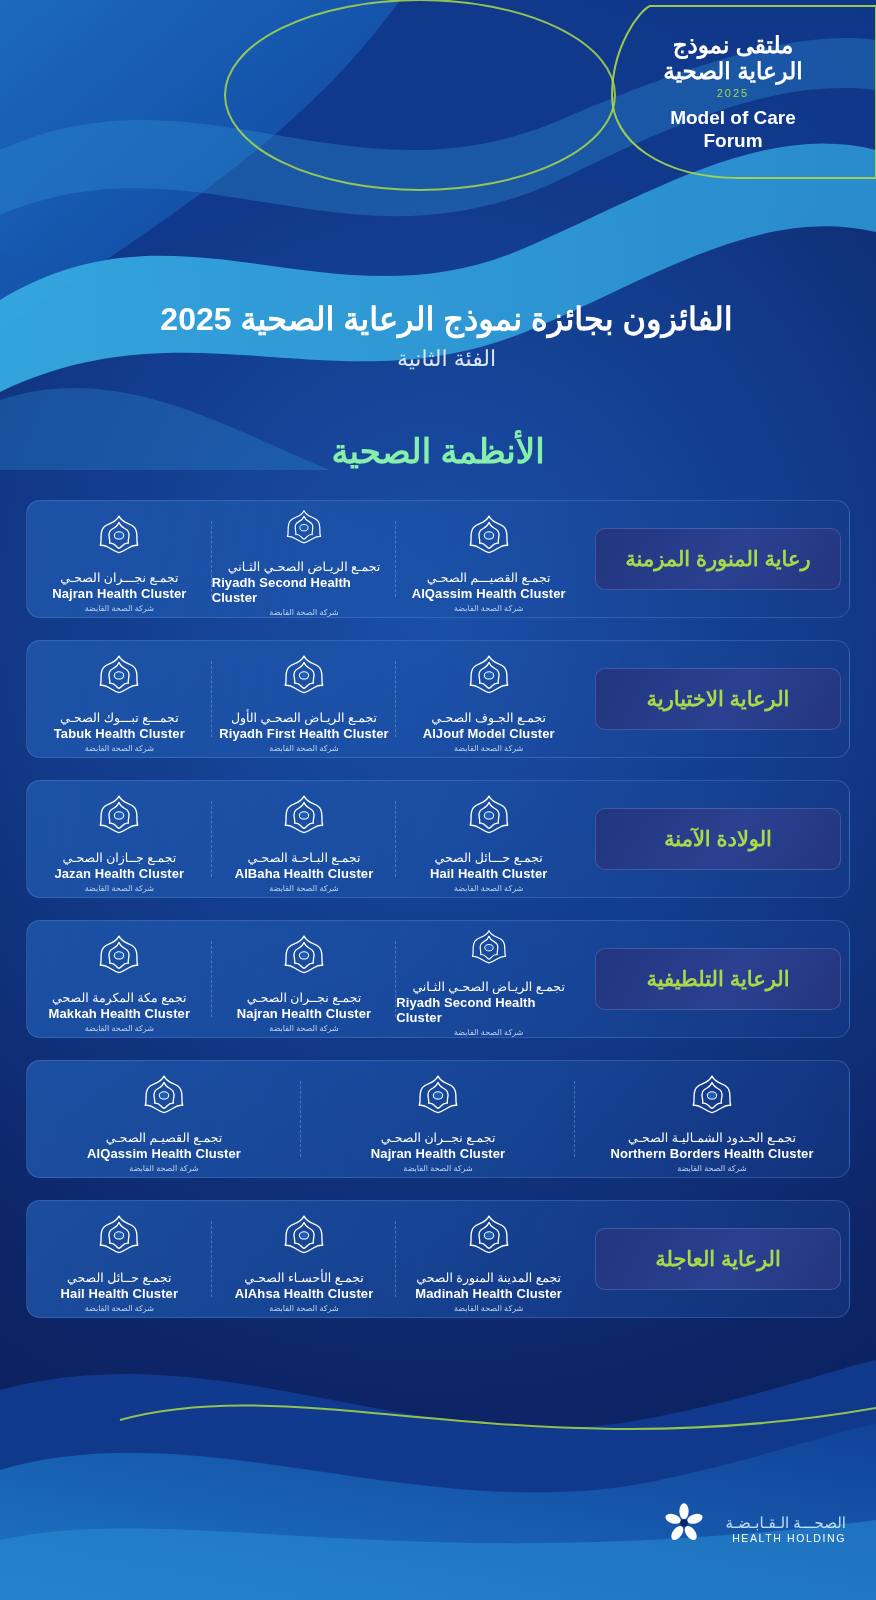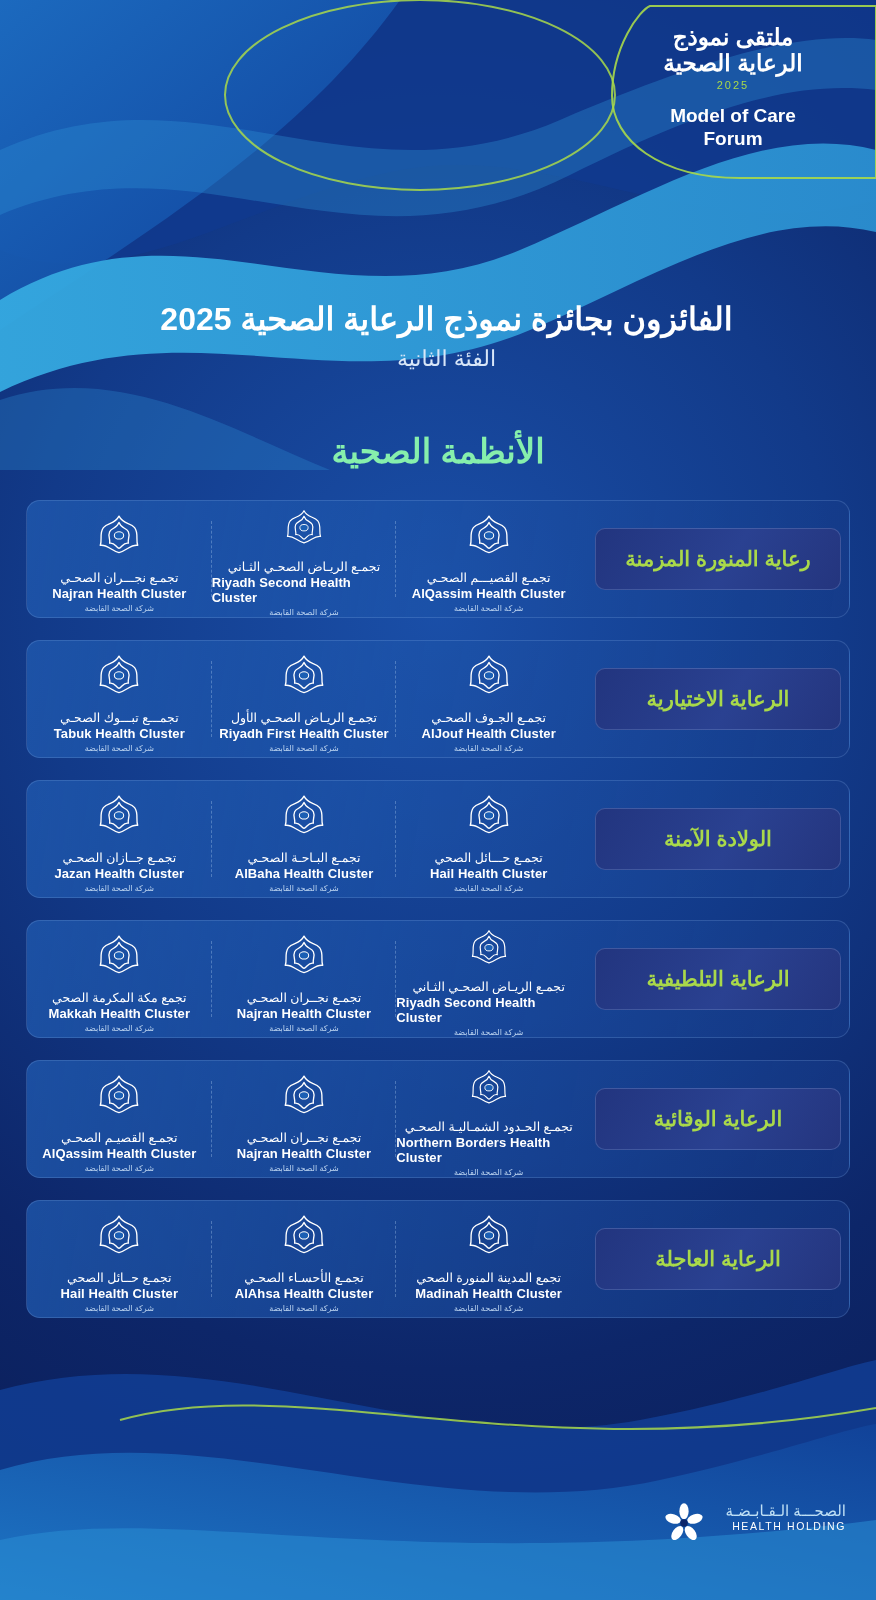--- a/index.html
+++ b/index.html
@@ -15,29 +15,29 @@
   .bg {
     position: absolute; inset: 0;
     background:
       radial-gradient(120% 70% at 50% 38%, #1a4fa8 0%, #123a89 38%, #0d2669 68%, #0a1c54 100%);
     overflow: hidden;
   }
   .bg svg { position: absolute; inset: 0; width: 876px; height: 1600px; }
 
   
   .forum-logo {
-    position: absolute; top: 24px; right: 28px;
+    position: absolute; top: 32px; right: 28px;
     width: 230px; text-align: center;
     color: #ffffff; z-index: 6;
   }
   .forum-logo .ar1 {
     font-size: 23px; font-weight: bold; line-height: 1.15; letter-spacing: .2px;
   }
   .forum-logo .yr {
-    font-size: 11px; color: #a9d94a; letter-spacing: 2px; margin: 2px 0 14px;
+    font-size: 11px; color: #a9d94a; letter-spacing: 2px; margin: 2px 0 8px;
   }
   .forum-logo .en {
     font-size: 19px; font-weight: bold; line-height: 1.2; direction: ltr;
   }
 
   
   .head {
     position: absolute; top: 300px; left: 0; right: 0; text-align: center; z-index: 5; padding-left: 17px;
   }
   .head h1 {
@@ -105,21 +105,21 @@
   .winner .en {
     color: #ffffff; font-size: 13px; font-weight: bold; direction: ltr; letter-spacing: .1px;
   }
   .winner .sub {
     color: #bcd4f0; font-size: 8px; margin-top: 3px;
   }
 
   
   .footer {
     position: absolute; bottom: 56px; right: 30px; z-index: 6;
-    display: flex; align-items: flex-start; gap: 20px;
+    display: flex; align-items: flex-end; gap: 20px;
   }
   .footer .txt { text-align: right; color: #ffffff; }
   .footer .txt .ar { color: #bfe0f5; font-size: 15px; letter-spacing: 1px; }
   .footer .txt .en { font-size: 10.5px; letter-spacing: 1.6px; direction: ltr; color:#ffffff; }
 </style>
 </head>
 <body>
 
 <div class="bg">
   <svg viewBox="0 0 876 1600" preserveAspectRatio="none">
@@ -229,21 +229,21 @@
     <div class="winners">
       <div class="winner">
         <svg class="star" width="52" height="52" viewBox="0 0 100 100">
           <g fill="none" stroke="#ffffff" stroke-width="2.6" stroke-linejoin="round">
             <path d="M50 8 C58 24 72 20 80 30 C88 40 82 54 86 64 C72 62 66 74 50 78 C34 74 28 62 14 64 C18 54 12 40 20 30 C28 20 42 24 50 8 Z"></path>
             <path d="M50 20 C54 32 64 30 68 38 C72 46 66 54 68 60 C58 58 56 68 50 70 C44 68 42 58 32 60 C34 54 28 46 32 38 C36 30 46 32 50 20 Z"></path>
           </g>
           <ellipse cx="50" cy="45" rx="9" ry="7" fill="#1b5fb4" stroke="#ffffff" stroke-width="2"></ellipse>
         </svg>
         <div class="ar">تجمـع الجـوف الصحـي</div>
-        <div class="en">AlJouf Health Cluster</div>
+        <div class="en">AlJouf Model Cluster</div>
         <div class="sub">شركة الصحة القابضة</div>
       </div>
       <div class="winner">
         <svg class="star" width="52" height="52" viewBox="0 0 100 100">
           <g fill="none" stroke="#ffffff" stroke-width="2.6" stroke-linejoin="round">
             <path d="M50 8 C58 24 72 20 80 30 C88 40 82 54 86 64 C72 62 66 74 50 78 C34 74 28 62 14 64 C18 54 12 40 20 30 C28 20 42 24 50 8 Z"></path>
             <path d="M50 20 C54 32 64 30 68 38 C72 46 66 54 68 60 C58 58 56 68 50 70 C44 68 42 58 32 60 C34 54 28 46 32 38 C36 30 46 32 50 20 Z"></path>
           </g>
           <ellipse cx="50" cy="45" rx="9" ry="7" fill="#1b5fb4" stroke="#ffffff" stroke-width="2"></ellipse>
         </svg>
@@ -344,21 +344,20 @@
           <ellipse cx="50" cy="45" rx="9" ry="7" fill="#1b5fb4" stroke="#ffffff" stroke-width="2"></ellipse>
         </svg>
         <div class="ar">تجمع مكة المكرمة الصحي</div>
         <div class="en">Makkah Health Cluster</div>
         <div class="sub">شركة الصحة القابضة</div>
       </div>
     </div>
   </div>
 
   <div class="row">
-    <div class="pill">الرعاية الوقائية</div>
     <div class="winners">
       <div class="winner">
         <svg class="star" width="52" height="52" viewBox="0 0 100 100">
           <g fill="none" stroke="#ffffff" stroke-width="2.6" stroke-linejoin="round">
             <path d="M50 8 C58 24 72 20 80 30 C88 40 82 54 86 64 C72 62 66 74 50 78 C34 74 28 62 14 64 C18 54 12 40 20 30 C28 20 42 24 50 8 Z"></path>
             <path d="M50 20 C54 32 64 30 68 38 C72 46 66 54 68 60 C58 58 56 68 50 70 C44 68 42 58 32 60 C34 54 28 46 32 38 C36 30 46 32 50 20 Z"></path>
           </g>
           <ellipse cx="50" cy="45" rx="9" ry="7" fill="#1b5fb4" stroke="#ffffff" stroke-width="2"></ellipse>
         </svg>
         <div class="ar">تجمـع الحـدود الشمـاليـة الصحـي</div>

